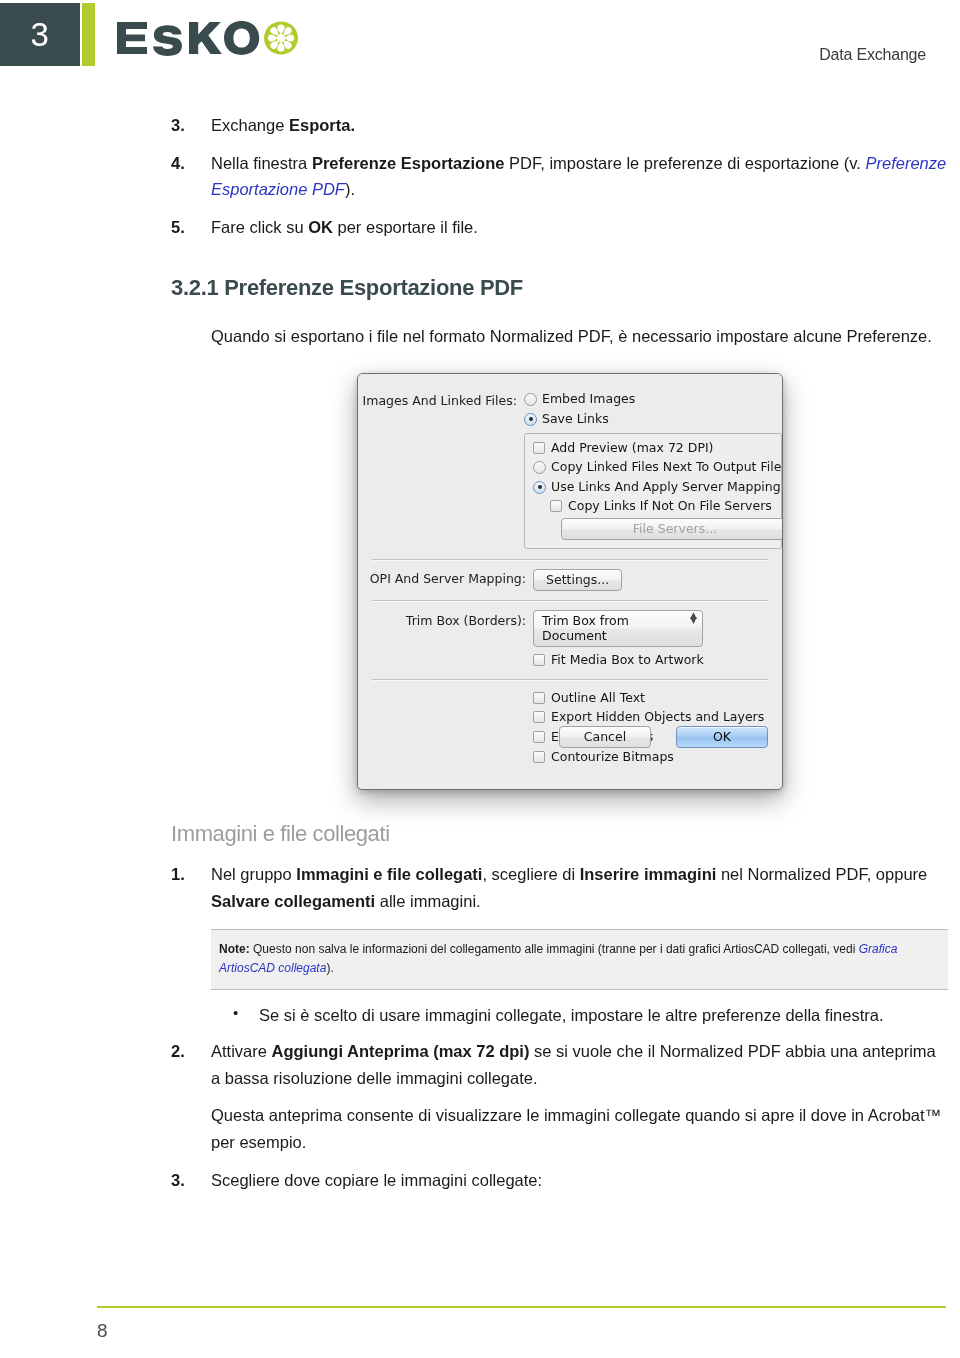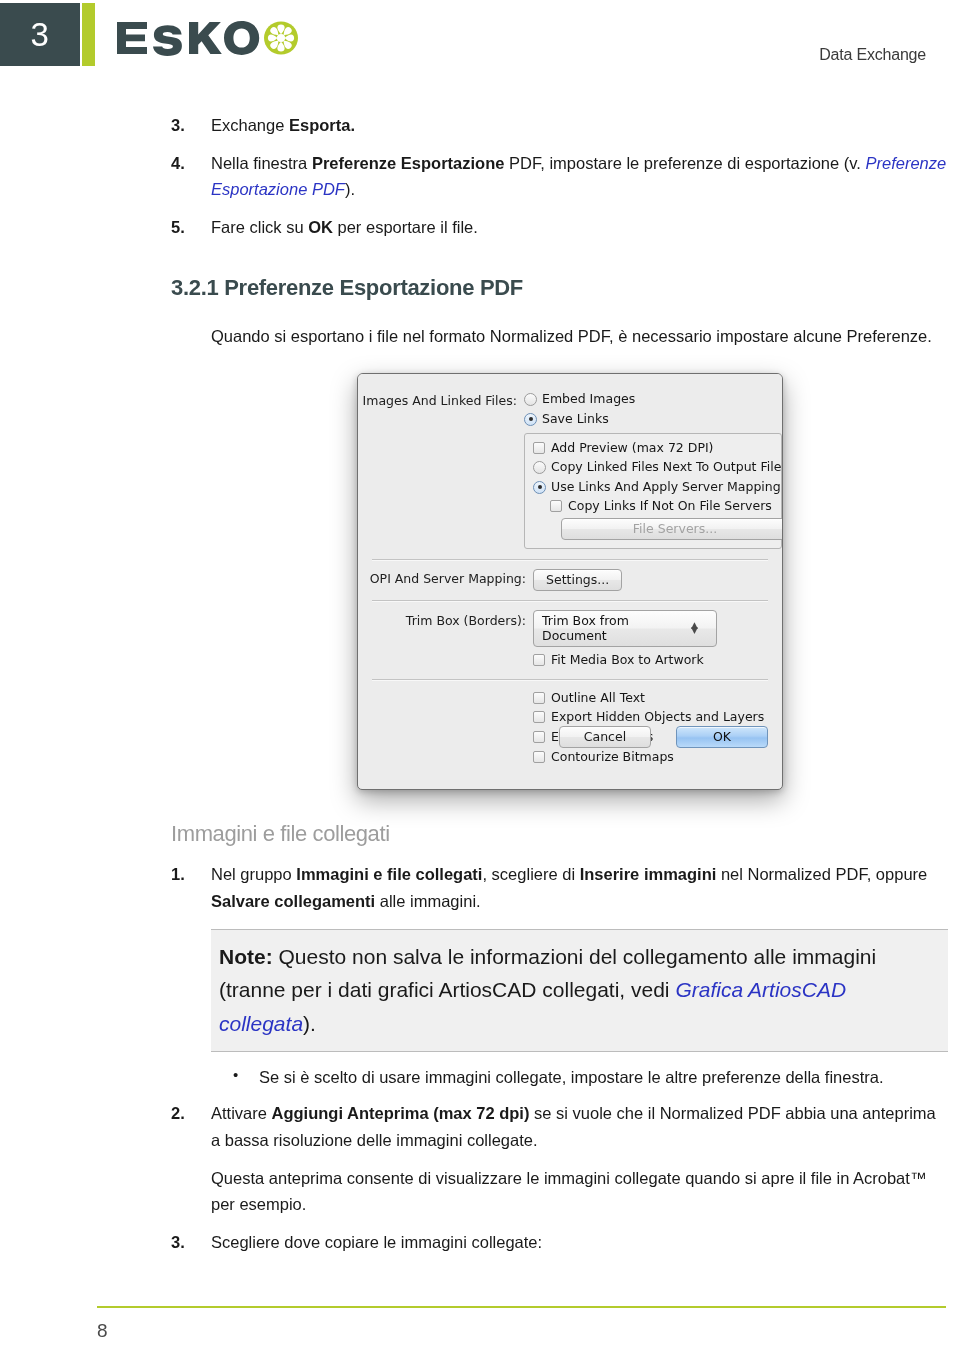--- a/index.html
+++ b/index.html
@@ -231,29 +231,28 @@
     box-shadow: 0 1px 0 rgba(255,255,255,0.7) inset;
   }
   .btn.disabled { color: #a2a2a2; }
   .btn.default {
     background: linear-gradient(to bottom, #cfe6fb 0%, #abd0f6 45%, #97c3f2 55%, #b9daf9 100%);
     border-color: #6f94bb;
     color: #101010;
   }
   .popup {
     display: inline-flex;
-    align-items: center;
     justify-content: space-between;
     background: linear-gradient(to bottom, #fdfdfd 0%, #f3f3f3 48%, #e8e8e8 52%, #dfdfdf 100%);
     border: 1px solid #a3a3a3;
     border-radius: 4px;
     font-size: 12.5px;
     color: #121212;
-    padding: 2px 18px 3px 8px;
-    width: 184px;
+    padding: 2px 5px 3px 8px;
+    width: 170px;
     box-sizing: border-box;
   }
   .popup .arrows {
     display: flex;
     flex-direction: column;
     align-items: center;
     line-height: 0.52;
     font-size: 9px;
     color: #4a4a4a;
     margin-left: 6px;
@@ -295,21 +294,21 @@
     font-size: 15px;
   }
 
   
   .note {
     margin: 14px 0 12px 48px;
     background: #f0f0f0;
     border-top: 1px solid #bcbcbc;
     border-bottom: 1px solid #bcbcbc;
     padding: 10px 10px 11px 8px;
-    font-size: 21px;
+    font-size: 12px;
     line-height: 1.6;
   }
   .para-indent {
     margin: 11px 0 11px 48px;
     font-size: 16.5px;
     line-height: 1.62;
   }
 
   
   #page-footer {
@@ -496,21 +495,21 @@
   <div class="note" id="note-box"><b>Note:</b><span>  Questo non salva le informazioni del collegamento alle immagini (tranne per i dati grafici ArtiosCAD collegati, vedi </span><span class="xref">Grafica ArtiosCAD collegata</span><span>).</span></div>
 
   <ul class="bullets">
     <li class="bullitem" id="bullet-2"><span>Se si è scelto di usare immagini collegate, impostare le altre preferenze della finestra.</span></li>
   </ul>
 
   <ol class="numlist" id="steps-bottom2">
       <li class="numitem"><span class="marker">2.</span><span class="body"><span>Attivare </span><b>Aggiungi Anteprima (max 72 dpi)</b><span> se si vuole che il Normalized PDF abbia una anteprima a bassa risoluzione delle immagini collegate.</span></span></li>
     </ol>
 
-  <div class="para-indent">Questa anteprima consente di visualizzare le immagini collegate quando si apre il file in Acrobat™ per esempio.</div>
+  <div class="para-indent">Questa anteprima consente di visualizzare le immagini collegate quando si apre il dove in Acrobat™ per esempio.</div>
 
   <ol class="numlist" id="steps-bottom3">
       <li class="numitem"><span class="marker">3.</span><span class="body"><span>Scegliere dove copiare le immagini collegate:</span></span></li>
     </ol>
 
 </div>
 
 <div id="page-footer">
   <div id="footer-rule"></div>
   <div id="page-number">8</div>

